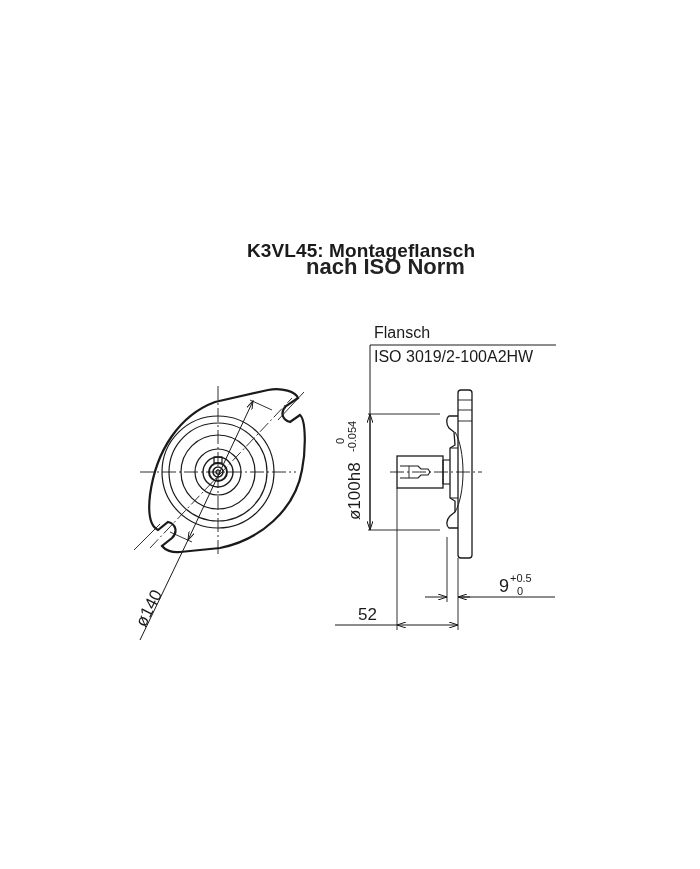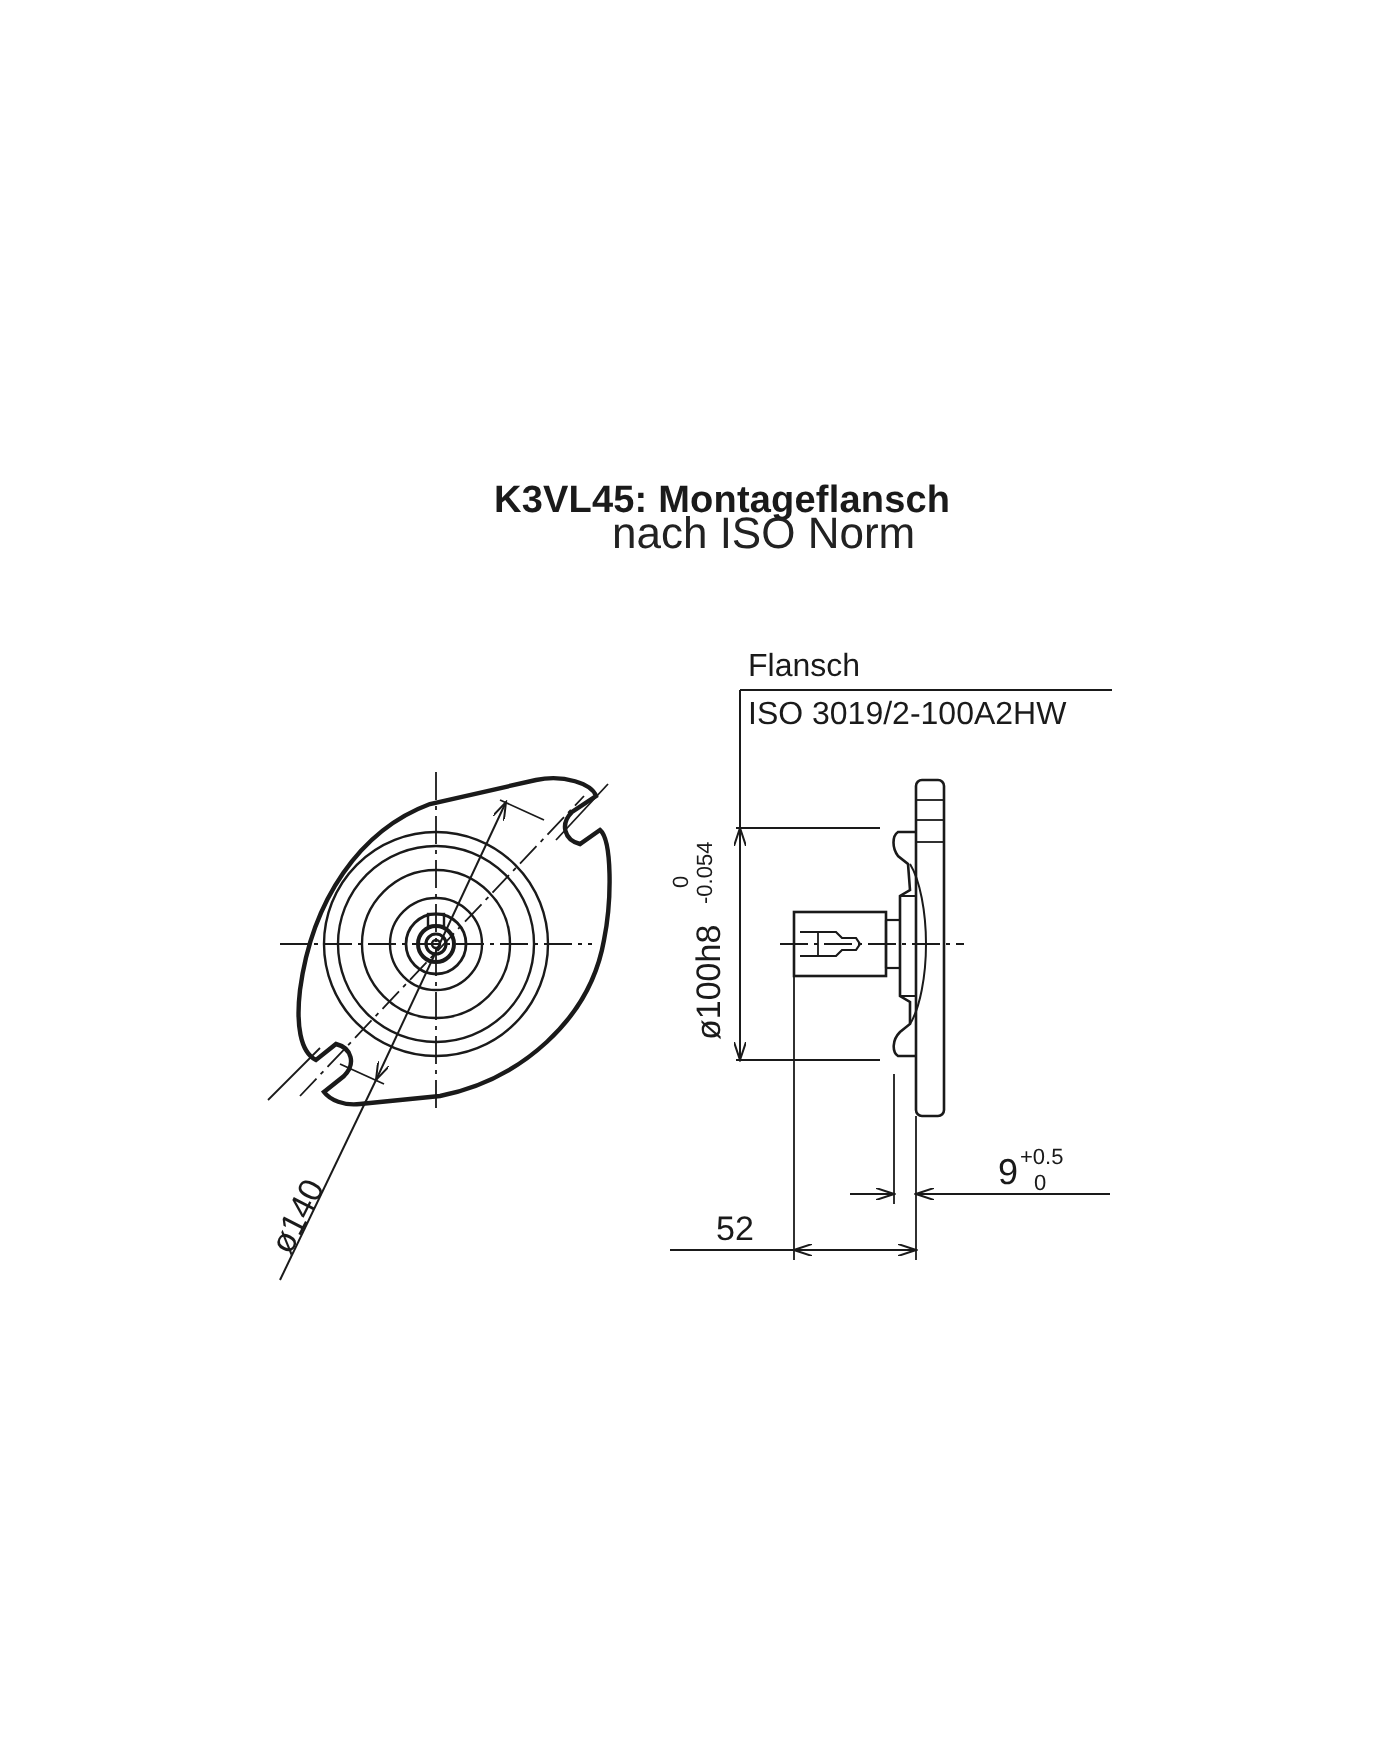--- a/index.html
+++ b/index.html
@@ -1,18 +1,18 @@
 <!DOCTYPE html>
 <html><head>
 <meta charset="utf-8">
 <style>
   html, body { margin: 0; padding: 0; background: #ffffff; }
   body { width: 700px; height: 869px; position: relative; overflow: hidden; font-family: "Liberation Sans", sans-serif; color: #1a1a1a; }
   .title { position: absolute; left: 247px; top: 240px; font-size: 19px; font-weight: bold; letter-spacing: 0.1px; white-space: nowrap; }
-  .subtitle { position: absolute; left: 306px; top: 254px; font-size: 22px; font-weight: normal; white-space: nowrap; color: #222; }
+  .subtitle { position: absolute; left: 306px; top: 254px; font-size: 22px; font-weight: bold; white-space: nowrap; color: #222; }
   .drawing { position: absolute; left: 0; top: 0; }
   .lbl { font-family: "Liberation Sans", sans-serif; fill: #1a1a1a; }
 </style>
 </head>
 <body>
 
 <div class="title">K3VL45: Montageflansch</div>
 <div class="subtitle">nach ISO Norm</div>
 
 <svg class="drawing" width="700" height="869" viewBox="0 0 700 869" xmlns="http://www.w3.org/2000/svg">

